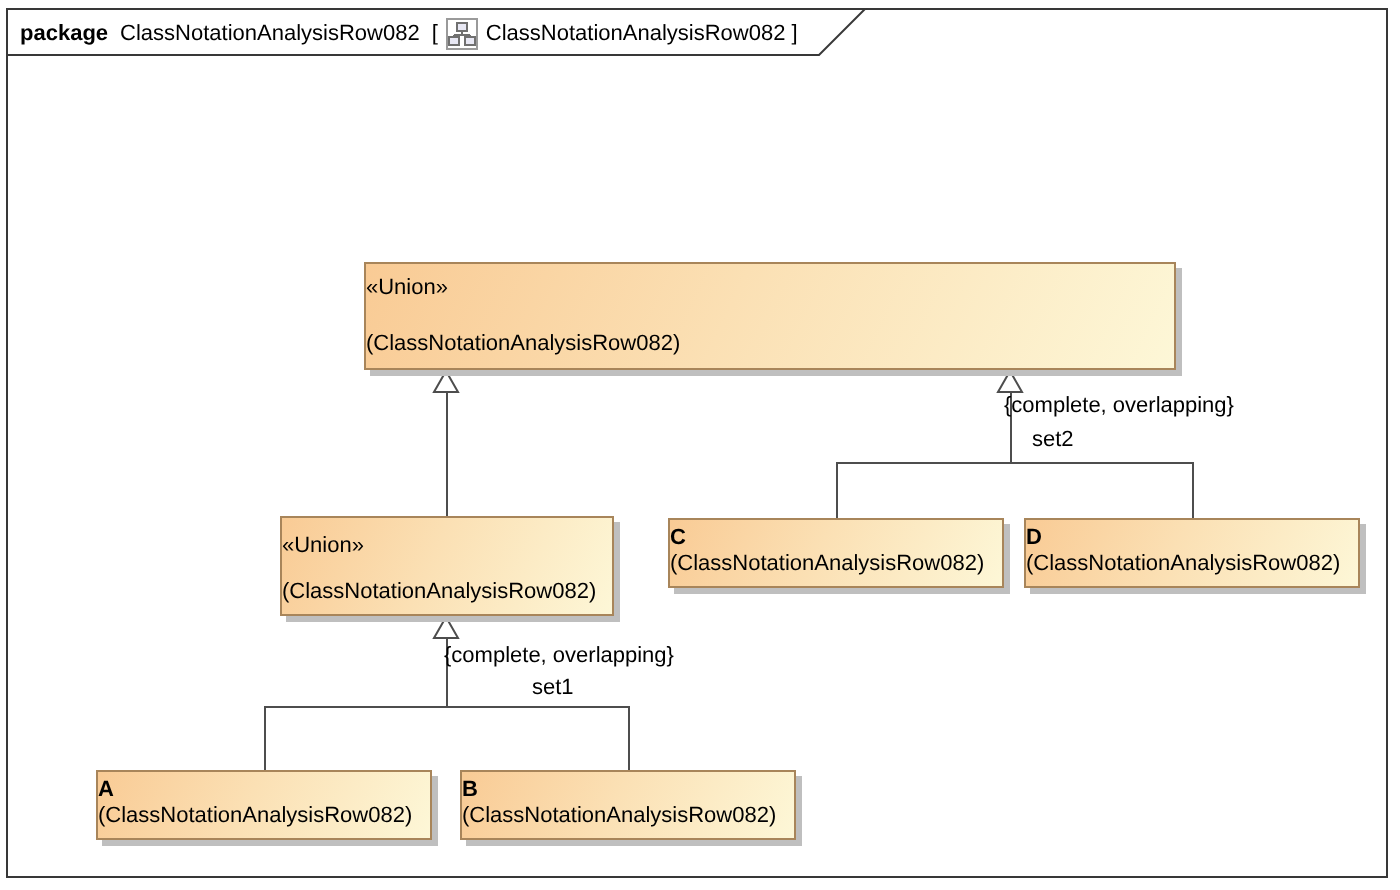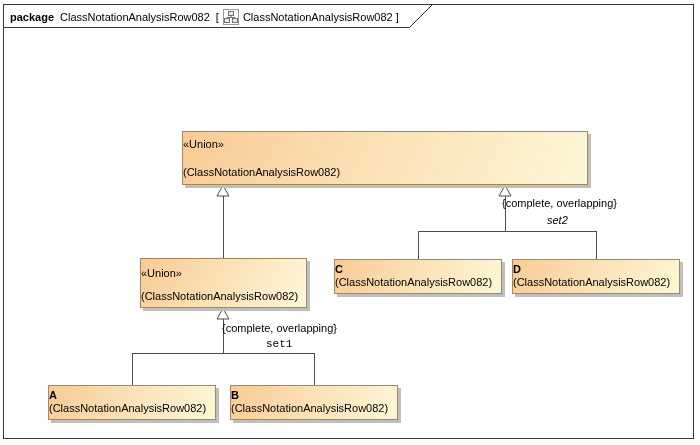--- a/index.html
+++ b/index.html
@@ -86,31 +86,31 @@
   <div class="seg" style="left:223px; top:196px; width:1px; height:62px;"></div>
 
   <svg class="tri" style="left:498px; top:185px;" width="14" height="12">
     <polygon points="7,0.5 13,11 1,11" fill="#ffffff" stroke="#4d4d4d" stroke-width="1"></polygon>
   </svg>
   <div class="seg" style="left:505px; top:196px; width:1px; height:35px;"></div>
   <div class="seg" style="left:418px; top:231px; width:179px; height:1px;"></div>
   <div class="seg" style="left:418px; top:231px; width:1px; height:28px;"></div>
   <div class="seg" style="left:596px; top:231px; width:1px; height:28px;"></div>
   <div class="genset-label" style="left:502px; top:197px;">{complete, overlapping}</div>
-  <div class="genset-label" style="left:547px; top:214px;font-style:italic;">set2</div>
+  <div class="genset-label" style="left:516px; top:214px;">set2</div>
 
   <svg class="tri" style="left:216px; top:308px;" width="14" height="12">
     <polygon points="7,0.5 13,11 1,11" fill="#ffffff" stroke="#4d4d4d" stroke-width="1"></polygon>
   </svg>
   <div class="seg" style="left:223px; top:319px; width:1px; height:34px;"></div>
   <div class="seg" style="left:132px; top:353px; width:183px; height:1px;"></div>
   <div class="seg" style="left:132px; top:353px; width:1px; height:32px;"></div>
   <div class="seg" style="left:314px; top:353px; width:1px; height:32px;"></div>
   <div class="genset-label" style="left:222px; top:322px;">{complete, overlapping}</div>
-  <div class="genset-label" style="left:266px; top:338px;font-family:Liberation Mono, monospace;">set1</div>
+  <div class="genset-label" style="left:266px; top:338px;">set1</div>
 
   <div class="cls" style="left:182px; top:131px; width:406px; height:54px;">
     <span class="stereo" style="margin-top:6px;">«Union»</span>
     <span class="cname" style="margin-top:15px;">(ClassNotationAnalysisRow082)</span>
   </div>
 
   <div class="cls" style="left:140px; top:258px; width:167px; height:50px;">
     <span class="stereo" style="margin-top:8px;">«Union»</span>
     <span class="cname" style="margin-top:10px;">(ClassNotationAnalysisRow082)</span>
   </div>

